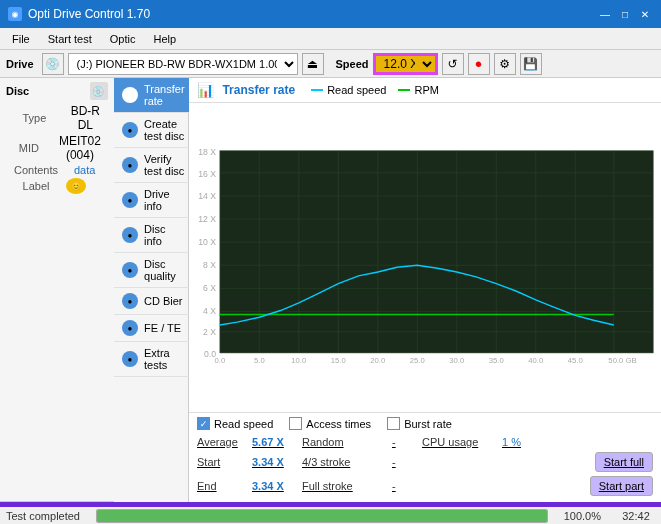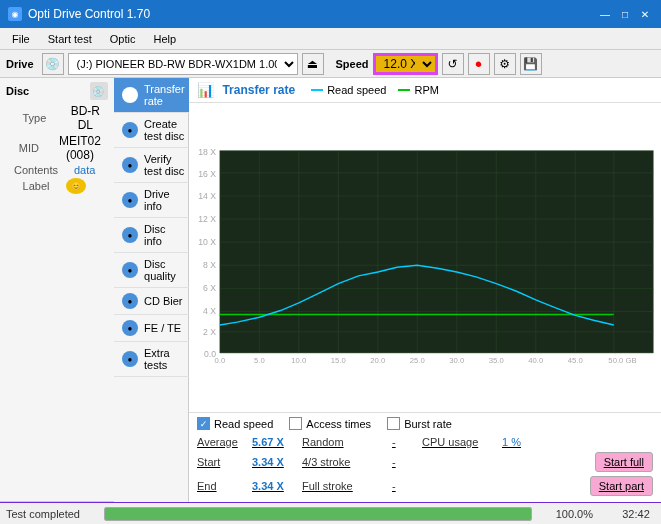--- a/index.html
+++ b/index.html
@@ -67,24 +67,24 @@
 
     
     .stats-table { width: 100%; font-size: 11px; text-decoration: underline; }
     .stats-row { display: flex; align-items: center; padding: 2px 0; }
     .stat-label { width: 55px; color: #333; }
     .stat-val { width: 50px; color: #1a73c8; font-weight: bold; }
     .stat-label2 { width: 90px; color: #333; }
     .stat-val2 { width: 30px; color: #333; }
     .stat-label3 { width: 80px; color: #333; }
     .stat-val3 { width: 40px; color: #1a73c8; }
-    .stat-btn { margin-left: auto; height: 20px; padding: 0 8px; font-size: 11px; background: #f9a8d4; border: 1px solid #aaa; border-radius: 3px; cursor: pointer; white-space: nowrap; }
-
-    
-    .progress-area { height: 22px; background: #f0f0f0; border-top: 1px solid #6d28d9; display: flex; align-items: center; gap: 24px; padding: 0 6px; }
+    .stat-btn { margin-left: auto; height: 20px; padding: 0 8px; font-size: 11px; background: #c4b5fd; border: 1px solid #aaa; border-radius: 3px; cursor: pointer; white-space: nowrap; }
+
+    
+    .progress-area { height: 22px; background: #f0f0f0; border-top: 5px solid #6d28d9; display: flex; align-items: center; gap: 16px; padding: 0 6px; }
     .status-text { font-size: 11px; color: #333; }
     .progress-bar-container { flex: 1; height: 14px; background: #e0e0e0; border: 1px solid #aaa; border-radius: 2px; overflow: hidden; }
     .progress-bar-fill { height: 100%; background: #5cb85c; }
     .progress-pct { font-size: 11px; color: #333; min-width: 36px; }
     .time-text { font-size: 11px; color: #333; min-width: 38px; text-align: center; }
 
     .app-container { width: 661px; height: 524px; display: flex; flex-direction: column; }
     .toolbar-area { background: #f0f0f0; border-bottom: 1px solid #ccc; }
     .content { display: flex; flex: 1; overflow: hidden; }
   </style>
@@ -137,21 +137,21 @@
         <div class="disc-header">
           <span class="disc-title">Disc</span>
           <div style="width:18px;height:18px;background:#ddd;border-radius:2px;display:flex;align-items:center;justify-content:center;font-size:10px;cursor:pointer;">💿</div>
         </div>
         <div class="disc-row">
           <span class="disc-key">Type</span>
           <span class="disc-val">BD-R DL</span>
         </div>
         <div class="disc-row">
           <span class="disc-key">MID</span>
-          <span class="disc-val">MEIT02 (008)</span>
+          <span class="disc-val">MEIT02 (004)</span>
         </div>
         <div class="disc-row">
           <span class="disc-key">Contents</span>
           <span class="disc-val-blue">data</span>
         </div>
         <div class="disc-row">
           <span class="disc-key">Label</span>
           <div style="width:20px;height:16px;background:#f0c000;border-radius:50%;display:flex;align-items:center;justify-content:center;font-size:8px;">😊</div>
         </div>
       </div>

